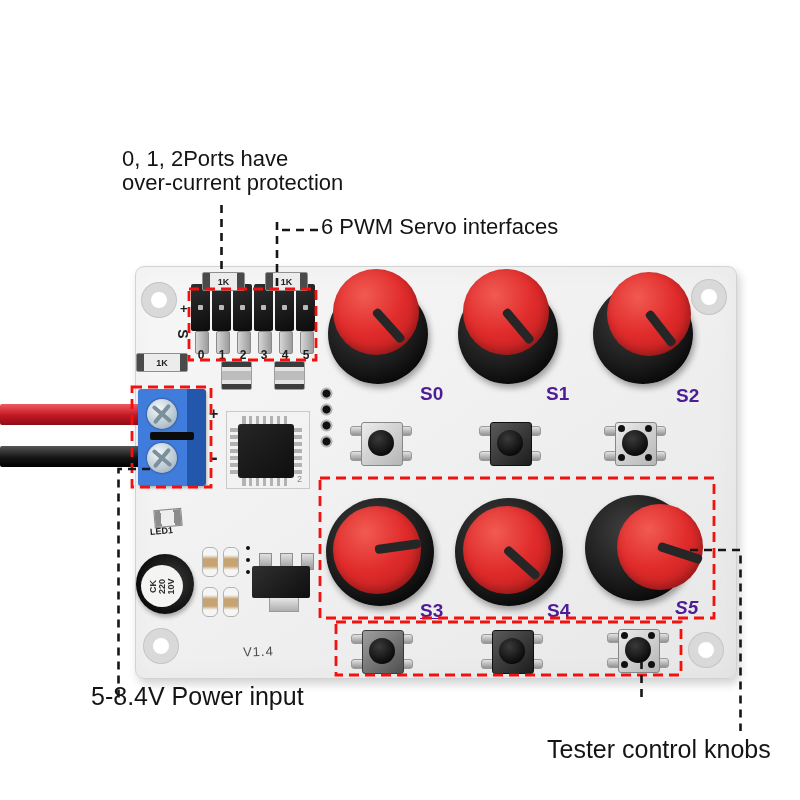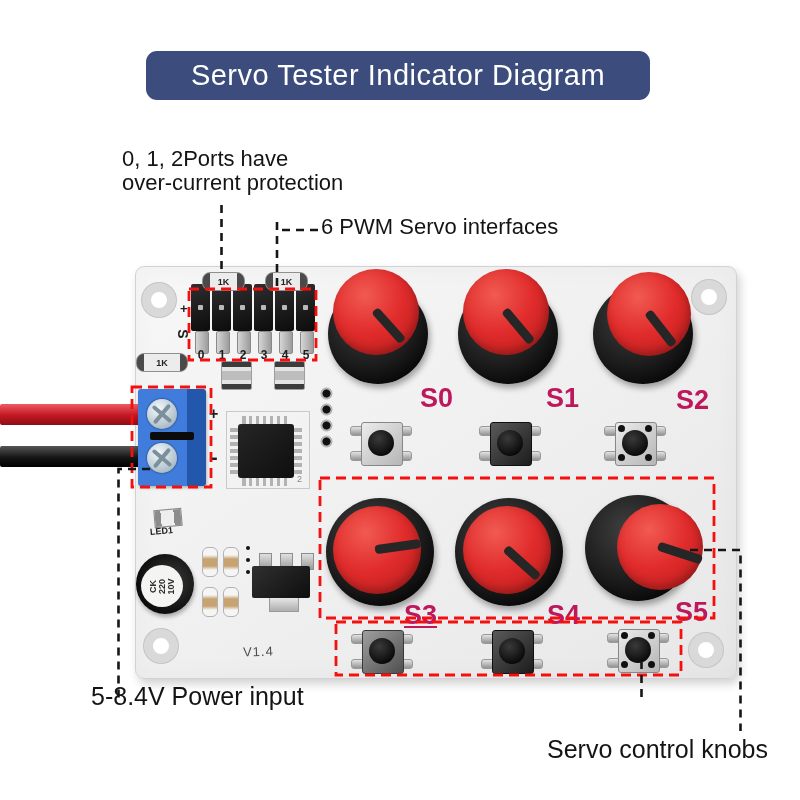--- a/index.html
+++ b/index.html
@@ -23,21 +23,21 @@
         box-shadow:0 0 0 1px #c4c4c4;z-index:3;}
   
   .hconn{width:19px;height:47px;top:284px;background:linear-gradient(160deg,#2e2e2e,#0c0c0c);
          border-radius:2px;z-index:4;}
   .hconn .hdot{position:absolute;left:7px;top:21px;width:5px;height:5px;background:#b9b9b9;border-radius:1px;}
   .hpin{width:12px;height:21px;top:331px;background:linear-gradient(90deg,#d6d6d6,#9c9c9c);
         border:1px solid #8a8a8a;border-radius:2px;z-index:4;}
   .pinlabel{top:348px;width:12px;text-align:center;font-size:12px;font-weight:bold;color:#1d1d1d;z-index:5;}
   .silk{color:#1d1d1d;font-weight:bold;z-index:5;}
   
-  .res{height:17px;border:1px solid #8f8f8f;border-radius:8px;z-index:4;
+  .res{height:17px;border:1px solid #8f8f8f;border-radius:2px;z-index:4;
        background:linear-gradient(90deg,#4a4a4a 0 7px,#ececec 7px calc(100% - 7px),#4a4a4a calc(100% - 7px));
        display:flex;align-items:center;justify-content:center;font-size:9px;font-weight:bold;color:#222;}
   
   .wire{height:21px;border-radius:2px;z-index:6;}
   .wire.red{left:0;top:404px;width:148px;background:linear-gradient(#ef5a63,#c21722 55%,#8c0d16);}
   .wire.blk{left:0;top:446px;width:148px;background:linear-gradient(#555,#161616 55%,#000);}
   .terminal{left:138px;top:389px;width:68px;height:97px;border-radius:3px;z-index:7;
             background:linear-gradient(90deg,#3f7cdc 0 72%,#2257ab 72%);box-shadow:1px 2px 3px rgba(0,0,0,.25);}
   .screw{width:30px;height:30px;border-radius:50%;z-index:8;
          background:radial-gradient(circle at 38% 32%,#f2f8fb,#b9c8d2 60%,#8fa2ae);box-shadow:0 0 2px #223;}
@@ -56,21 +56,21 @@
        background:radial-gradient(circle,#101010 0 3.5px,#b5b5b5 4.5px 5.5px,#ececec 6.5px);}
   .ddot{width:4px;height:4px;background:#111;border-radius:50%;z-index:4;}
   
   .knob-base{border-radius:50%;z-index:10;
       background:radial-gradient(circle at 40% 33%,#404040 0%,#1b1b1b 55%,#000 88%);
       box-shadow:2px 4px 6px rgba(0,0,0,.35);}
   .knob-cap{border-radius:50%;z-index:11;
       background:radial-gradient(circle at 37% 30%,#f15a52 0%,#e02b2b 48%,#b51b1b 100%);
       box-shadow:inset -2px -4px 8px rgba(0,0,0,.25);}
   .knob-pointer{height:9px;background:#262626;border-radius:4px;z-index:12;transform-origin:2px 4.5px;}
-  .knob-label{font-size:27px;font-weight:bold;color:#be185d;z-index:12;}
+  .knob-label{font-size:19px;font-weight:bold;color:#4c1d95;z-index:12;}
   
   .tact{width:56px;height:46px;z-index:10;}
   .tact .tbody{position:absolute;left:8px;top:2px;width:40px;height:42px;border-radius:3px;
         background:linear-gradient(135deg,#ececec,#b5b5b5);border:1px solid #878787;}
   .tact.dark .tbody{background:linear-gradient(135deg,#5a5a5a,#1c1c1c);border-color:#101010;}
   .tact.semi .tbody{background:linear-gradient(135deg,#9f9f9f,#4f4f4f);border-color:#3a3a3a;}
   .tact .plunger{position:absolute;left:15px;top:10px;width:26px;height:26px;border-radius:50%;
         background:radial-gradient(circle at 40% 33%,#3a3a3a,#090909 75%);}
   .tact .leg{position:absolute;width:12px;height:8px;border-radius:3px;background:linear-gradient(#e3e3e3,#939393);
         border:1px solid #9a9a9a;}
@@ -95,31 +95,28 @@
   .reg-tab{left:269px;top:597px;width:28px;height:13px;background:linear-gradient(#e6e6e6,#aeaeae);border:1px solid #9a9a9a;z-index:4;}
   .version{font-size:13px;color:#4c4c4c;letter-spacing:1px;z-index:5;transform:rotate(-2deg);}
   .chipmark{font-size:9px;color:#8a8a8a;z-index:6;}
   svg.overlay{position:absolute;left:0;top:0;z-index:30;pointer-events:none;}
 </style>
 </head>
 <body>
 
 <div id="stage">
 
-  <div class="abs banner">
-    <span>Servo Tester Indicator Diagram</span>
-  </div>
 
   <div class="abs ann sm" style="left:122px;top:147px;">
     <div>0, 1, 2Ports have</div>
     <div>over-current protection</div>
   </div>
   <div class="abs ann sm" style="left:321px;top:215px;text-align:center;">6 PWM Servo interfaces</div>
   <div class="abs ann lg" style="left:91px;top:682px;">5-8.4V Power input</div>
-  <div class="abs ann lg" style="left:547px;top:735px;">Servo control knobs</div>
+  <div class="abs ann lg" style="left:547px;top:735px;">Tester control knobs</div>
 
   <div class="abs board"></div>
   <div class="abs hole" style="left:142px;top:283px;"></div>
   <div class="abs hole" style="left:692px;top:280px;"></div>
   <div class="abs hole" style="left:144px;top:629px;"></div>
   <div class="abs hole" style="left:689px;top:633px;"></div>
 
   <div class="abs hconn" style="left:191px;">
       <div class="hdot"></div>
     </div>
@@ -232,23 +229,23 @@
   <div class="abs knob-base" style="left:455px;top:498px;width:108px;height:108px;"></div>
   <div class="abs knob-cap" style="left:463px;top:506px;width:88px;height:88px;"></div>
   <div class="abs knob-pointer" style="left:505px;top:545px;width:44px;transform:rotate(42deg);"></div>
   <div class="abs knob-base" style="left:585px;top:495px;width:106px;height:106px;"></div>
   <div class="abs knob-cap" style="left:617px;top:504px;width:86px;height:86px;"></div>
   <div class="abs knob-pointer" style="left:658px;top:542px;width:46px;transform:rotate(18deg);"></div>
 
   <div class="abs knob-label" style="left:420px;top:383px;">S0</div>
   <div class="abs knob-label" style="left:546px;top:383px;">S1</div>
   <div class="abs knob-label" style="left:676px;top:385px;">S2</div>
-  <div class="abs knob-label" style="left:404px;top:600px;text-decoration:underline;">S3</div>
+  <div class="abs knob-label" style="left:420px;top:600px;text-decoration:underline;">S3</div>
   <div class="abs knob-label" style="left:547px;top:600px;">S4</div>
-  <div class="abs knob-label" style="left:675px;top:597px;">S5</div>
+  <div class="abs knob-label" style="left:675px;top:597px;font-style:italic;">S5</div>
 
   <div class="abs tact" style="left:353px;top:420px;">
     <div class="leg l1"></div>
       <div class="leg l2"></div>
       <div class="leg l3"></div>
       <div class="leg l4"></div>
     <div class="tbody"></div>
       <div class="plunger"></div>
   </div>
   <div class="abs tact dark" style="left:482px;top:420px;">

